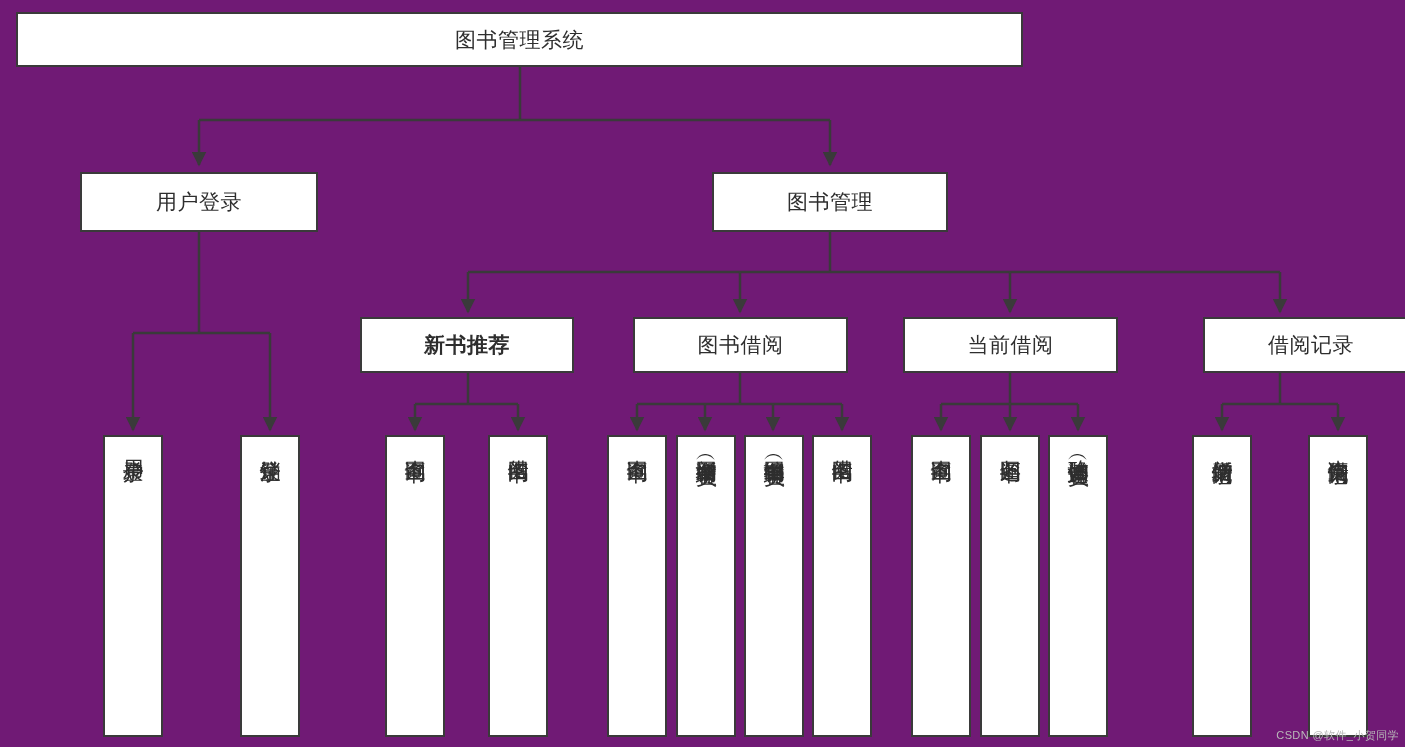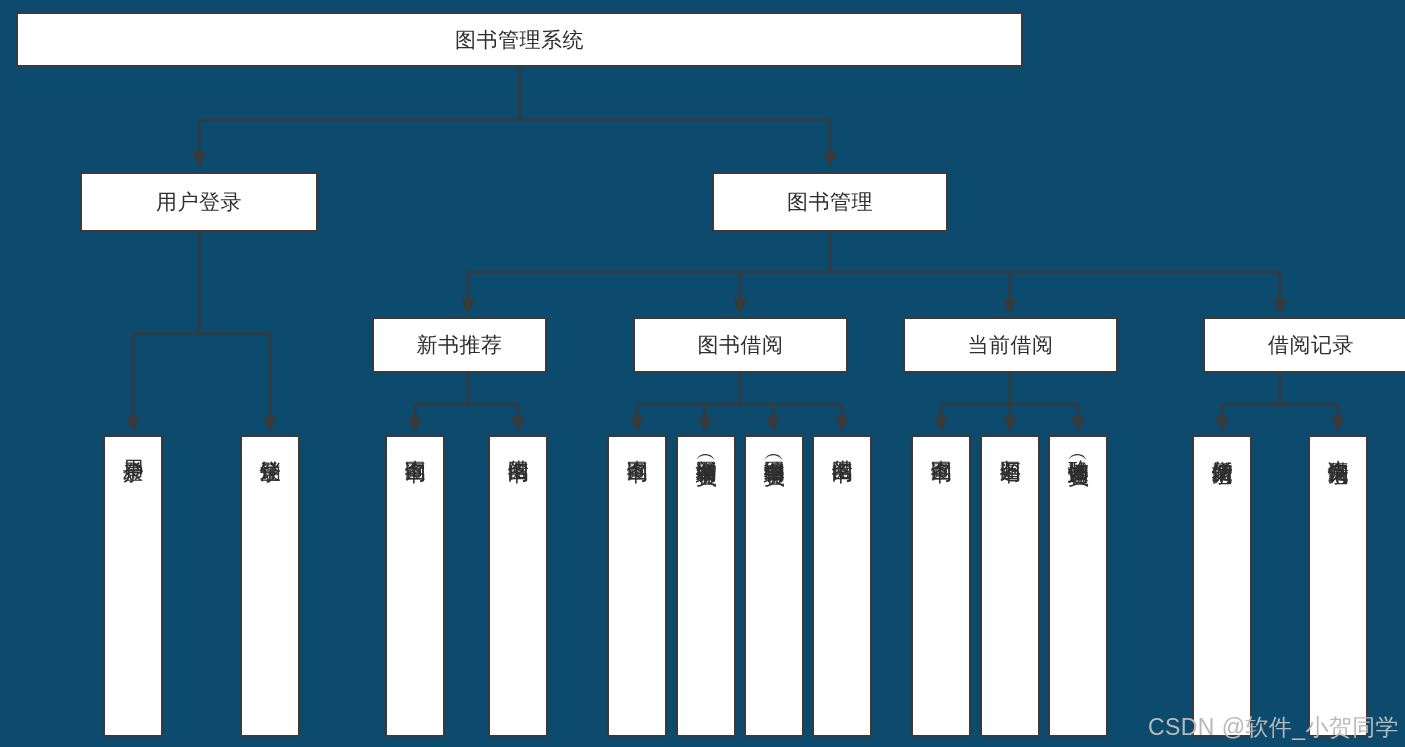--- a/index.html
+++ b/index.html
@@ -7,21 +7,21 @@
     padding: 0;
     background: #ffffff;
   }
   body {
     font-family: "Liberation Sans", "DejaVu Sans", sans-serif;
   }
   #canvas {
     position: relative;
     width: 1405px;
     height: 747px;
-    background: #0c4a6e;
+    background: #701a75;
     overflow: hidden;
   }
   #edges {
     position: absolute;
     left: 0;
     top: 0;
     width: 1405px;
     height: 747px;
   }
   .node {
@@ -52,21 +52,21 @@
   }
   .node.vert .vlabel {
     writing-mode: vertical-rl;
     text-orientation: upright;
     display: block;
   }
   #watermark {
     position: absolute;
     right: 6px;
     bottom: 4px;
-    font-size: 23px;
+    font-size: 11px;
     color: #b9b9b9;
     letter-spacing: 0.4px;
     white-space: nowrap;
     user-select: none;
   }
 </style>
 </head>
 <body>
 
 <div id="canvas">
@@ -125,21 +125,21 @@
     <span>图书管理系统</span>
   </div>
 
   <div class="node horiz" style="left:80px; top:172px; width:238px; height:60px;">
     <span>用户登录</span>
   </div>
   <div class="node horiz" style="left:712px; top:172px; width:236px; height:60px;">
     <span>图书管理</span>
   </div>
 
-  <div class="node horiz" style="left:372px; top:317px; width:175px; height:56px;">
+  <div class="node horiz" style="left:360px; top:317px; width:214px; height:56px;font-weight:bold;">
     <span>新书推荐</span>
   </div>
   <div class="node horiz" style="left:633px; top:317px; width:215px; height:56px;text-align:right;">
     <span>图书借阅</span>
   </div>
   <div class="node horiz" style="left:903px; top:317px; width:215px; height:56px;">
     <span>当前借阅</span>
   </div>
   <div class="node horiz" style="left:1172px; top:317px; width:216px; height:56px;margin-left:31px;">
     <span>借阅记录</span>

